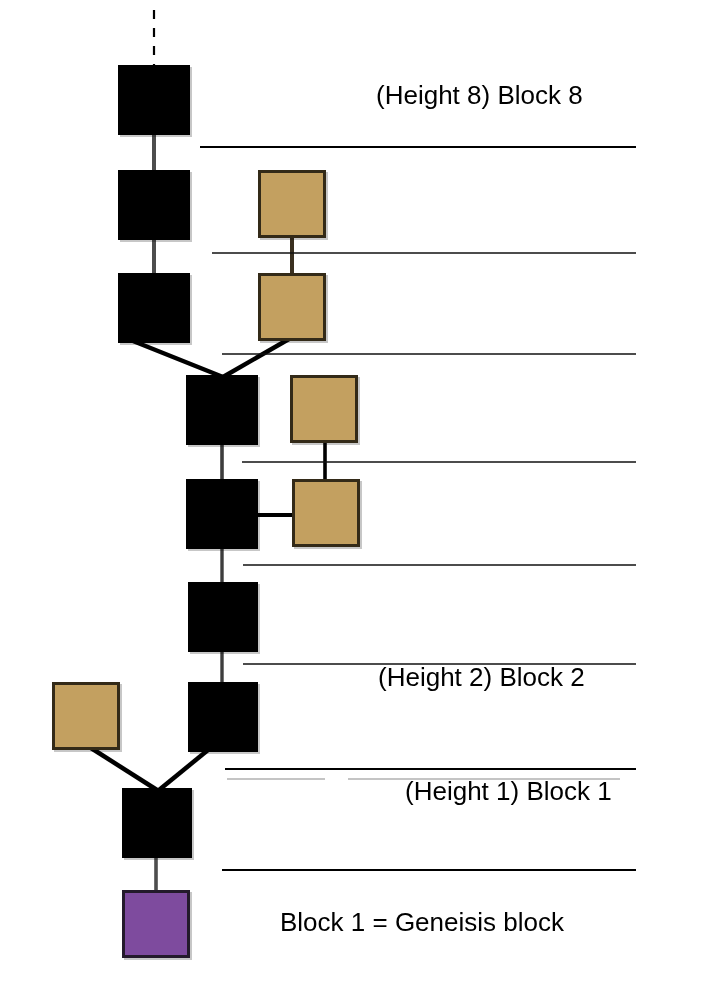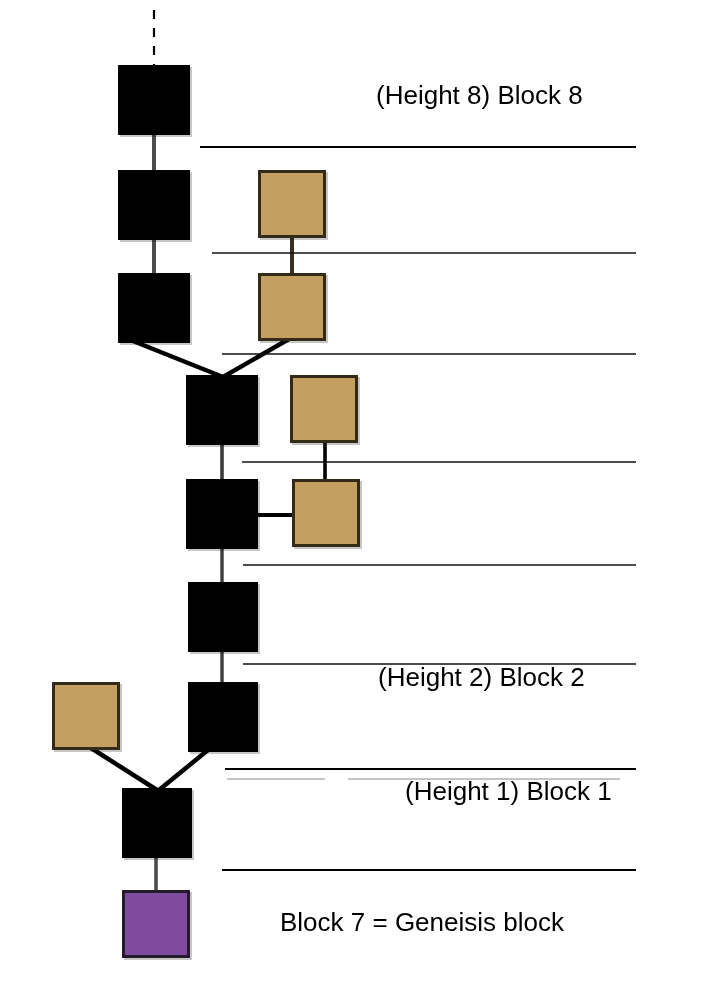--- a/index.html
+++ b/index.html
@@ -110,15 +110,15 @@
   <div class="block block-fork" style="left:52px; top:682px; width:68px; height:68px; background:#c3a060;"></div>
   <div class="block block-main" style="left:188px; top:682px; width:70px; height:70px;"></div>
 
   <div class="block block-main" style="left:122px; top:788px; width:70px; height:70px;"></div>
 
   <div class="block block-genesis" style="left:122px; top:890px; width:68px; height:68px; background:#7e4b9e;"></div>
 
   <div class="row-label" style="left:376px; top:80px;">(Height 8) Block 8</div>
   <div class="row-label" style="left:378px; top:662px;">(Height 2) Block 2</div>
   <div class="row-label" style="left:378px; top:776px;margin-left:27px;">(Height 1) Block 1</div>
-  <div class="row-label" style="left:280px; top:907px;">Block 7 = Geneisis block</div>
+  <div class="row-label" style="left:280px; top:907px;">Block 1 = Geneisis block</div>
 
 </div>
 
 </body></html>

